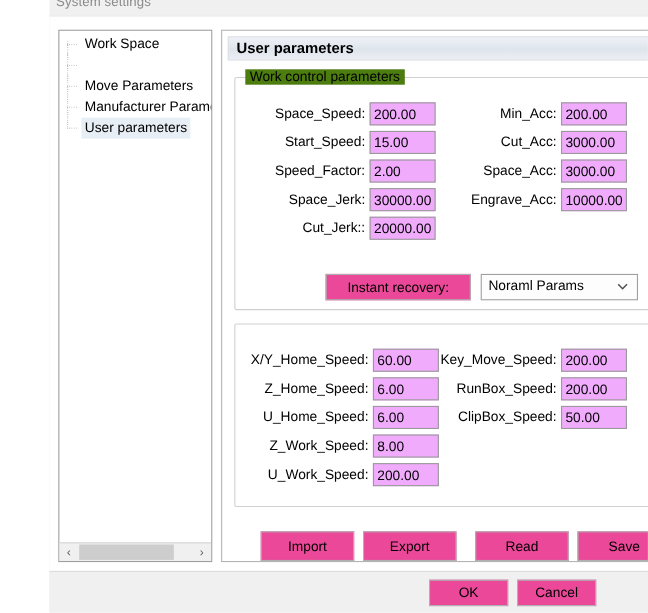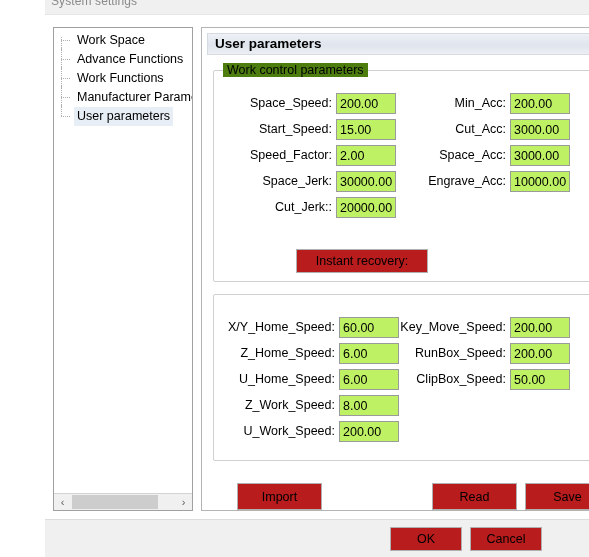--- a/index.html
+++ b/index.html
@@ -186,29 +186,29 @@
     text-align: right;
   }
   .field input {
     width: 60px;
     height: 21px;
     padding: 0 3px;
     font-family: "Liberation Sans", sans-serif;
     font-size: 12.5px;
     color: #000000;
     border: 1px solid #9a9a9a;
-    background: #bef264;
+    background: #f0abfc;
     outline: none;
     line-height: 19px;
   }
 
   
   .btn {
     position: absolute;
-    background: #b91c1c;
+    background: #ec4899;
     border: 1px solid #b0b0b0;
     font-family: "Liberation Sans", sans-serif;
     font-size: 12.5px;
     color: #000000;
     text-align: center;
     cursor: default;
     padding: 0;
   }
   .btn:disabled { color: #a6a6a6; background: #e6e6e6; border-color: #c8c8c8; }
 
@@ -286,26 +286,25 @@
     <div class="tree-panel">
       <div class="tree-items">
 
         <div class="tree-item">
           <span class="tw"></span>
           <span class="tree-label">Work Space</span>
         </div>
 
         <div class="tree-item">
           <span class="tw"></span>
-          <span class="tree-label">Advance Functions</span>
         </div>
 
         <div class="tree-item">
           <span class="tw"></span>
-          <span class="tree-label">Work Functions</span>
+          <span class="tree-label">Move Parameters</span>
         </div>
 
         <div class="tree-item">
           <span class="tw"></span>
           <span class="tree-label">Manufacturer Paramet</span>
         </div>
 
         <div class="tree-item selected">
           <span class="tw"></span>
           <span class="tree-label">User parameters</span>
@@ -362,20 +361,28 @@
           <span class="lbl">Space_Acc:</span>
           <input type="text" value="3000.00" style="">
         </div>
         <div class="field" style="left:296px; top:100px;">
           <span class="lbl">Engrave_Acc:</span>
           <input type="text" value="10000.00" style="">
         </div>
 
         <button class="btn" id="btn-instant">Instant recovery:</button>
 
+        <div id="combo-params">
+          <span class="cval">Noraml Params</span>
+          <span class="carrow">
+            <svg width="12" height="12" viewBox="0 0 12 12" aria-hidden="true">
+              <path d="M2 4.5 L6 8.5 L10 4.5" fill="none" stroke="#4c4c4c" stroke-width="1.3"></path>
+            </svg>
+          </span>
+        </div>
       </div>
 
       <div class="groupbox" id="gb-sys">
 
         <div class="field" style="left:125px; top:22px;">
           <span class="lbl">X/Y_Home_Speed:</span>
           <input type="text" value="60.00" style="">
         </div>
         <div class="field" style="left:125px; top:48px;">
           <span class="lbl">Z_Home_Speed:</span>
@@ -404,20 +411,21 @@
         </div>
         <div class="field" style="left:296px; top:74px;">
           <span class="lbl">ClipBox_Speed:</span>
           <input type="text" value="50.00" style="">
         </div>
       </div>
 
     </div>
 
     <button class="btn" id="btn-import">Import</button>
+    <button class="btn" id="btn-export">Export</button>
     <button class="btn" id="btn-read">Read</button>
     <button class="btn" id="btn-save">Save</button>
 
     <div class="edge-rail">
       <div class="tick" style="top:44px;"></div>
       <div class="tick" style="top:76px;"></div>
     </div>
 
   </div>
 

